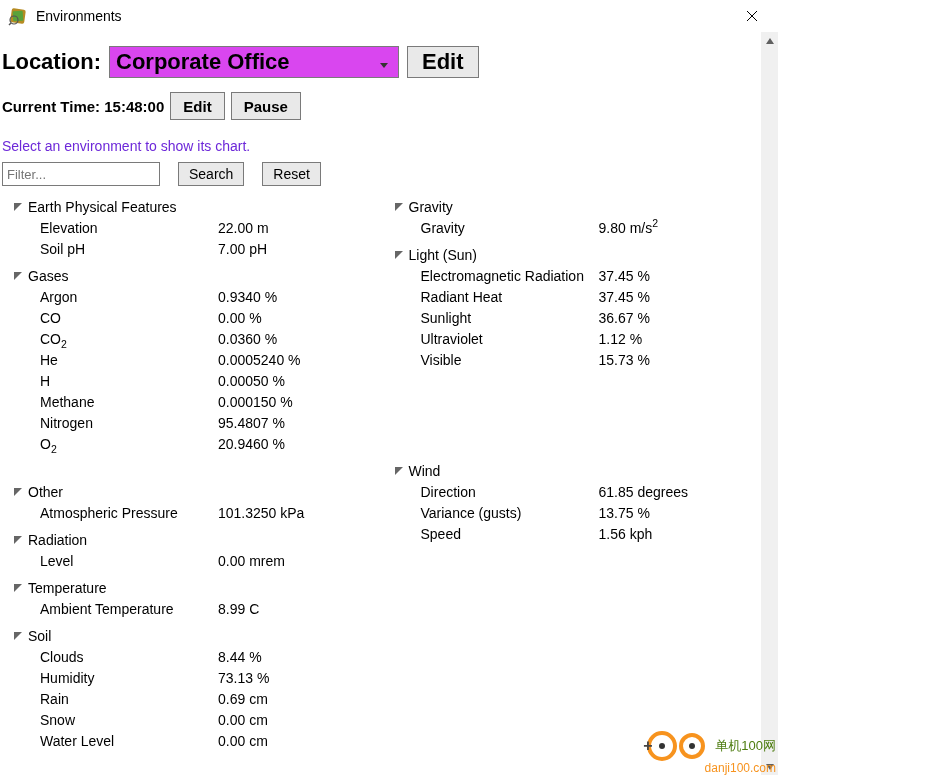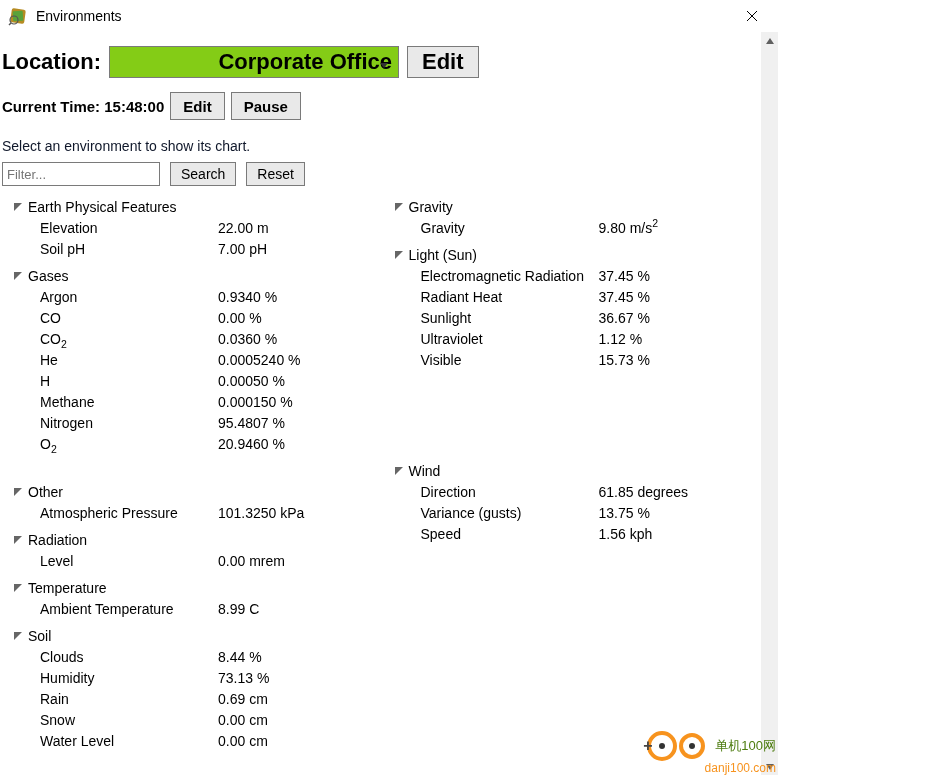--- a/index.html
+++ b/index.html
@@ -14,31 +14,31 @@
     .close-btn svg { width: 12px; height: 12px; }
     .scroll-wrap { position: absolute; top: 32px; left: 0; right: 0; bottom: 0; display: flex; }
     .content { flex: 1; padding: 14px 0 8px 0; overflow: hidden; }
     .vscroll { width: 17px; height: 100%; background: #f0f0f0; position: relative; }
     .vscroll .up, .vscroll .down { width: 17px; height: 17px; display: flex; align-items: center; justify-content: center; font-size: 10px; color: #606060; }
     .vscroll .up { position: absolute; top: 0; } .vscroll .down { position: absolute; bottom: 0; }
 
     .row-loc { display: flex; align-items: center; gap: 8px; padding: 0 2px 14px 2px; }
     .lbl-loc { font-size: 22px; font-weight: 700; }
     .select-wrap { position: relative; }
-    .select-btn { width: 290px; height: 32px; background: #84cc16; border: 1px solid #7a7a7a; font-size: 22px; font-weight: 700; display: flex; align-items: center; justify-content: flex-end; position: relative; cursor: pointer; }
+    .select-btn { width: 290px; height: 32px; background: #d946ef; border: 1px solid #7a7a7a; font-size: 22px; font-weight: 700; display: flex; align-items: center; justify-content: flex-start; position: relative; cursor: pointer; }
     .select-btn .caret { position: absolute; right: 10px; top: 50%; transform: translateY(-50%); }
     .btn-lg { height: 32px; padding: 0 14px; background: #e9e9e9; border: 1px solid #7a7a7a; font-size: 22px; font-weight: 700; cursor: pointer; }
 
     .row-time { display: flex; align-items: center; gap: 6px; padding: 0 2px 18px 2px; }
     .lbl-time { font-size: 15px; font-weight: 700; }
     .btn-md { height: 28px; padding: 0 12px; background: #e9e9e9; border: 1px solid #7a7a7a; font-size: 15px; font-weight: 700; cursor: pointer; }
 
-    .hint { padding: 0 2px 8px 2px; font-size: 14px; color: #0f172a; }
-
-    .row-filter { display: flex; align-items: center; gap: 10px; padding: 0 2px 6px 2px; }
+    .hint { padding: 0 2px 8px 2px; font-size: 14px; color: #6d28d9; }
+
+    .row-filter { display: flex; align-items: center; gap: 18px; padding: 0 2px 6px 2px; }
     .filter-input { width: 158px; height: 24px; border: 1px solid #7a7a7a; padding: 0 4px; font-size: 13px; color: #888; }
     .btn-sm { height: 24px; padding: 0 10px; background: #e9e9e9; border: 1px solid #7a7a7a; font-size: 14px; cursor: pointer; }
 
     .tree-cols { display: flex; padding-top: 4px; }
     .col { width: 470px; }
     .col .group { padding-bottom: 6px; }
     .group-header { display: flex; align-items: center; height: 21px; padding-left: 12px; cursor: pointer; }
     .group-header .exp { width: 12px; display: flex; align-items: center; justify-content: center; color: #606060; }
     .group-header .gname { padding-left: 4px; }
     .item-row { display: flex; align-items: center; height: 21px; }

